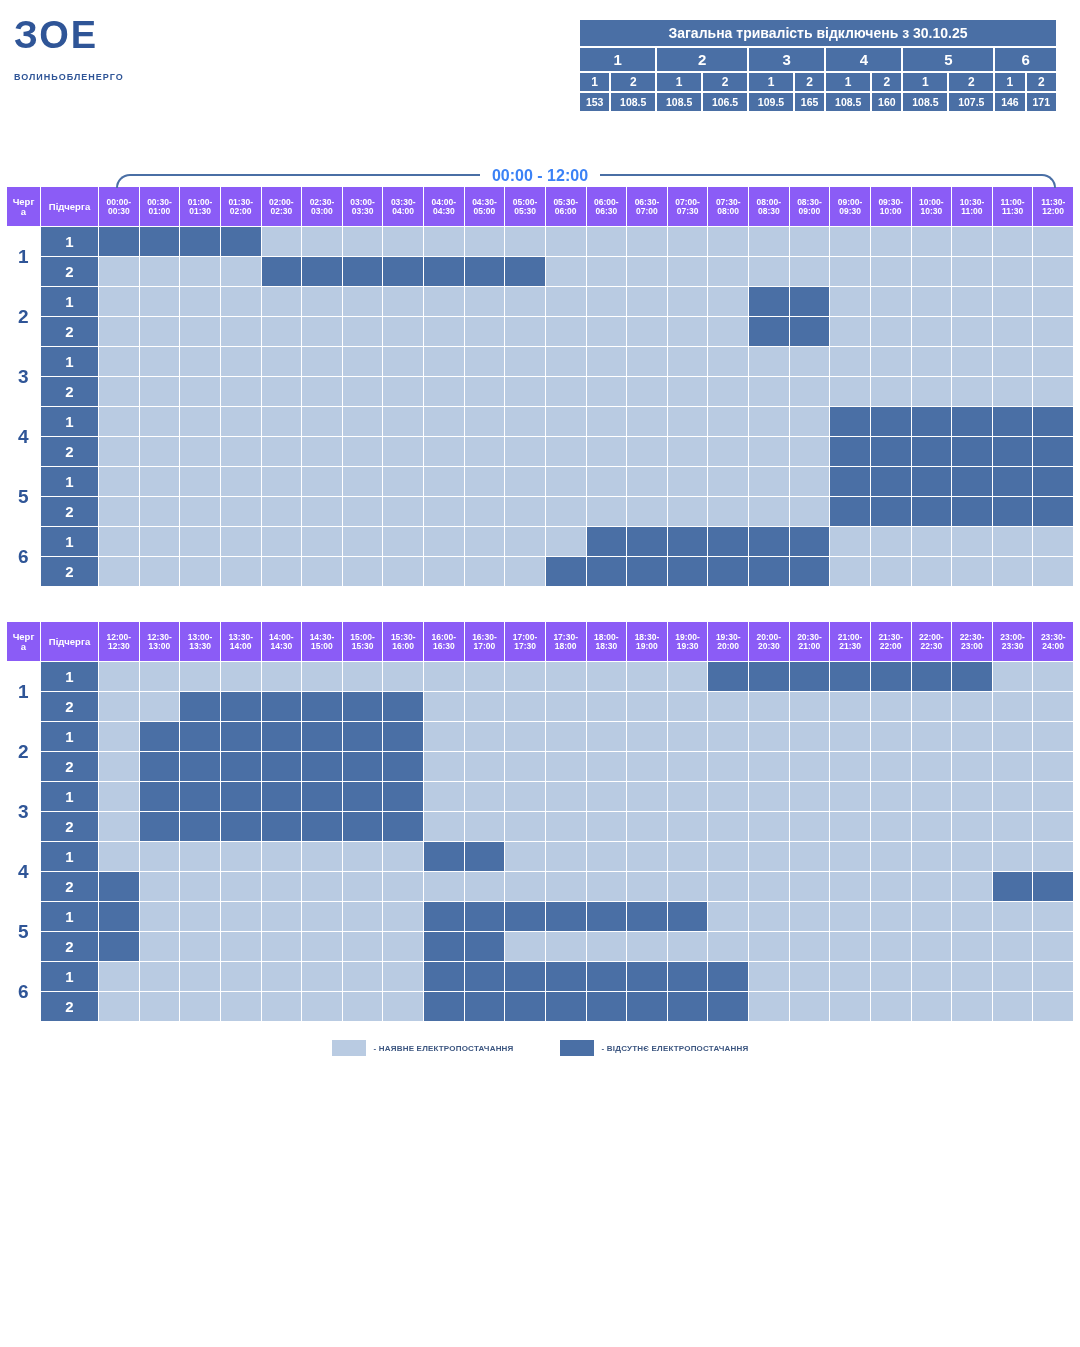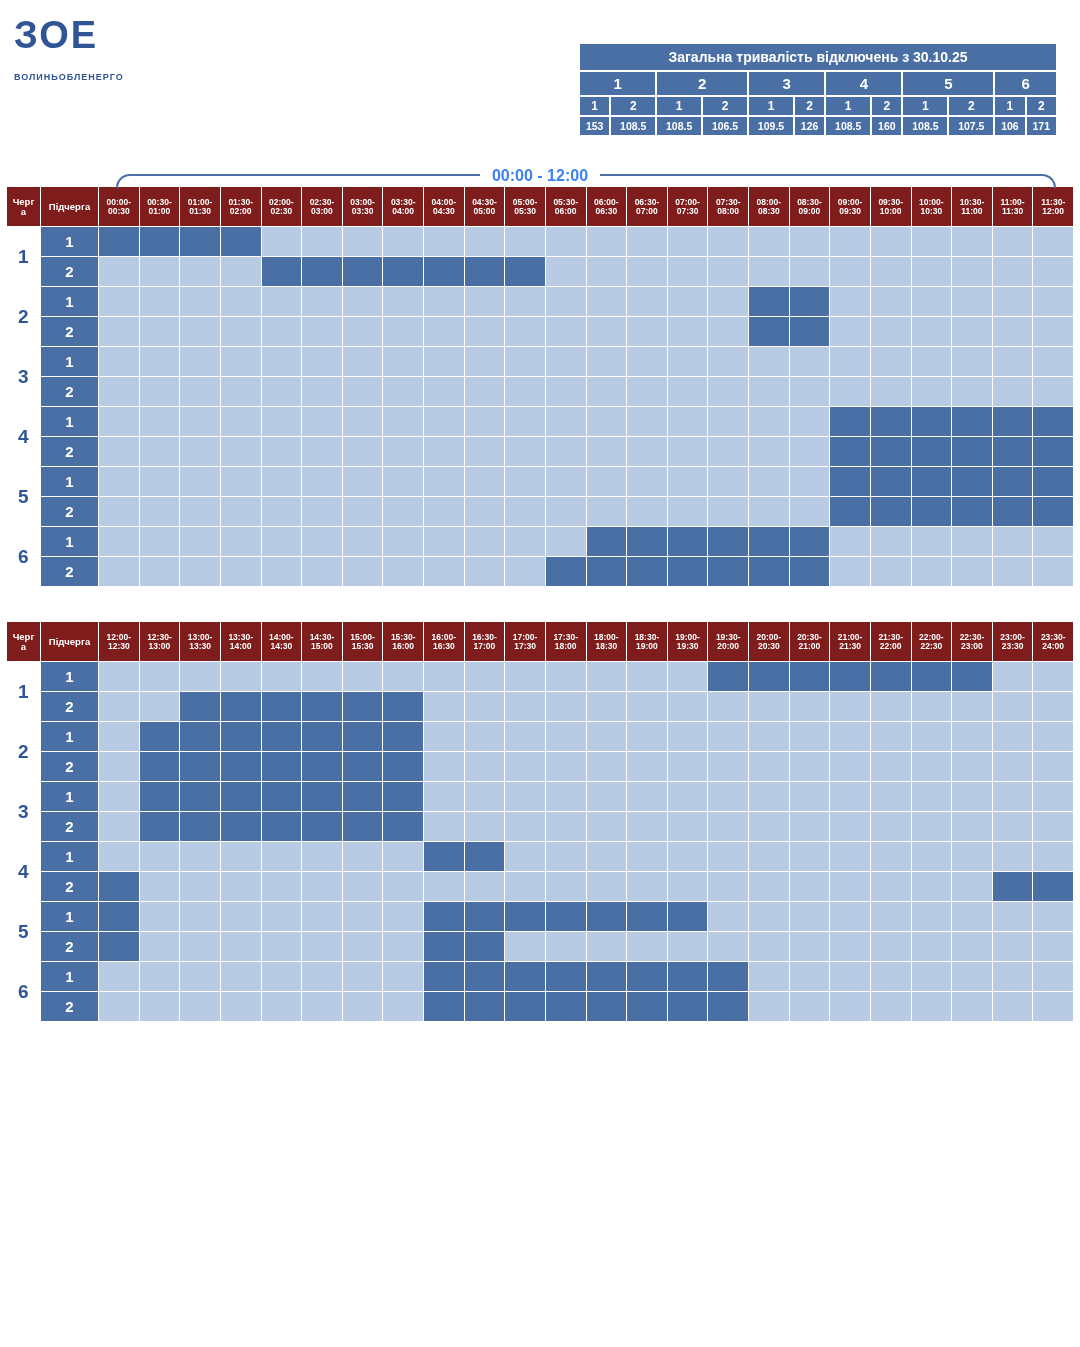--- a/index.html
+++ b/index.html
@@ -14,21 +14,21 @@
 
   
   .header { position: relative; height: 160px; }
   .logo { position: absolute; left: 14px; top: 16px; width: 140px; }
   .logo-mark { font-size: 38px; font-weight: 700; letter-spacing: 2px; color: #2f5597; line-height: 1; }
   .logo-sub { font-size: 9px; font-weight: 700; color: #2f5597; letter-spacing: 1px; margin-top: 18px; }
   .title { position: absolute; left: 14px; top: 110px; font-size: 27px; font-weight: 700; color: #2f5597; }
 
   
   .summary { position: absolute; right: 22px; top: 18px; width: 480px; }
-  .summary table { border-collapse: separate; border-spacing: 2px; width: 100%; margin-top: 24px; }
+  .summary table { border-collapse: separate; border-spacing: 2px; width: 100%; }
   .summary td { background: #4a6fa5; color: #ffffff; text-align: center; font-weight: 700; }
   .summary .cap { font-size: 14px; padding: 5px 4px; }
   .summary .q { font-size: 15px; padding: 3px 0; }
   .summary .s { font-size: 12px; padding: 2px 0; }
   .summary .v { font-size: 10.5px; padding: 3px 0; }
 
   
   .block { position: relative; margin: 0 6px; }
   .brace { position: relative; height: 26px; }
   .brace .line {
@@ -41,21 +41,21 @@
     font-size: 16px; font-weight: 700; color: #3b82f6;
     background: transparent;
   }
   .brace .lbl span { background: #fff; padding: 0 12px; }
 
   table.sched { border-collapse: collapse; width: 100%; table-layout: fixed; }
   table.sched td, table.sched th { padding: 0; }
   .col-q { width: 34px; }
   .col-sq { width: 58px; }
   .hdr td {
-    background: #7f1d1d; color: #fff; font-weight: 700; font-size: 8.5px;
+    background: #8b5cf6; color: #fff; font-weight: 700; font-size: 8.5px;
     text-align: center; line-height: 1.05; height: 40px;
     border: 1px solid #ffffff;
   }
   .hdr td.qh, .hdr td.sqh { font-size: 9.5px; }
   .qcell {
     background: #ffffff; color: #2f5597; font-size: 19px; font-weight: 700;
     text-align: center; vertical-align: middle;
   }
   .sqcell {
     background: #4a6fa5; color: #ffffff; font-size: 15px; font-weight: 700;
@@ -111,26 +111,26 @@
           <td class="s">2</td>
           <td class="s">1</td>
           <td class="s">2</td>
         </tr>
         <tr>
           <td class="v">153</td>
           <td class="v">108.5</td>
           <td class="v">108.5</td>
           <td class="v">106.5</td>
           <td class="v">109.5</td>
-          <td class="v">126</td>
+          <td class="v">165</td>
           <td class="v">108.5</td>
           <td class="v">160</td>
           <td class="v">108.5</td>
           <td class="v">107.5</td>
-          <td class="v">106</td>
+          <td class="v">146</td>
           <td class="v">171</td>
         </tr>
       </tbody>
         </table>
     </div>
   </div>
 
   <div class="block">
     <div class="brace">
       <div class="line"></div>
@@ -862,14 +862,24 @@
             <td class="cell on"></td>
             <td class="cell on"></td>
             <td class="cell on"></td>
             <td class="cell on"></td>
             <td class="cell on"></td>
           </tr>
         </tbody>
       </table>
   </div>
 
+  <div class="legend">
+    <div class="item">
+      <div class="sw on"></div>
+      <div class="tx">- НАЯВНЕ ЕЛЕКТРОПОСТАЧАННЯ</div>
+    </div>
+    <div class="item">
+      <div class="sw off"></div>
+      <div class="tx">- ВІДСУТНЄ ЕЛЕКТРОПОСТАЧАННЯ</div>
+    </div>
+  </div>
 
 </div>
 
 </body></html>

